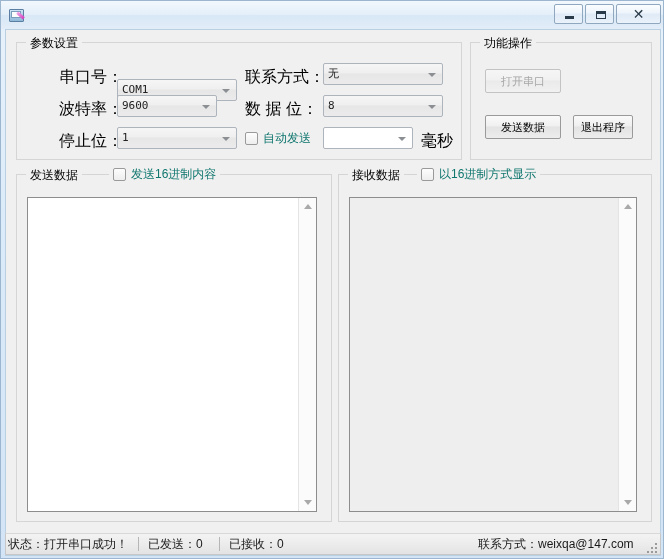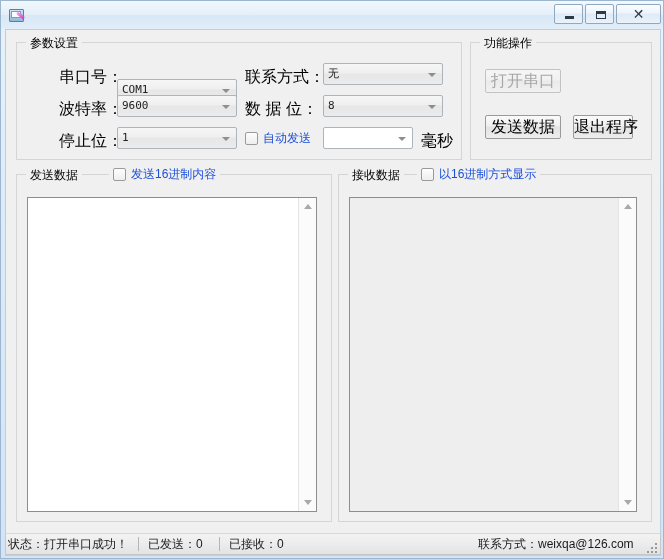--- a/index.html
+++ b/index.html
@@ -180,21 +180,21 @@
     border-top: 4px solid #8b8f94;
   }
 
   
   .btn {
     position: absolute;
     box-sizing: border-box;
     border: 1px solid #9a9a9a;
     border-radius: 2px;
     background: linear-gradient(to bottom, #fafafa 0%, #f0f0f0 45%, #e3e3e3 50%, #ededed 100%);
-    font-size: 16px;
+    font-size: 11px;
     color: #000000;
     text-align: center;
     font-family: "Liberation Sans", "DejaVu Sans", sans-serif;
     cursor: default;
     white-space: nowrap;
   }
   .btn.disabled {
     color: #a6a6a6;
     border-color: #c3c3c3;
     background: linear-gradient(to bottom, #f6f6f6 0%, #f1f1f1 45%, #eaeaea 50%, #f1f1f1 100%);
@@ -215,21 +215,21 @@
     width: 13px; height: 13px;
     box-sizing: border-box;
     border: 1px solid #9a9a9a;
     background: linear-gradient(to bottom, #fdfdfd, #eeeeee);
     border-radius: 2px;
     margin-right: 5px;
     flex: 0 0 auto;
   }
   .cb-label {
     font-size: 12px;
-    color: #1d4ed8;
+    color: #0f766e;
     font-family: "Liberation Sans", "DejaVu Sans", sans-serif;
   }
 
   
   .textarea-wrap {
     position: absolute;
     box-sizing: border-box;
     border: 1px solid #8d8d8d;
     background: #ffffff;
     overflow: hidden;
@@ -346,21 +346,21 @@
         <span class="arrow"></span>
       </div>
 
       <div class="lbl" style="left:228px; top:24px;">联系方式：</div>
       <div class="combo" style="left:306px; top:20px; width:120px;">
         <span>无</span>
         <span class="arrow"></span>
       </div>
 
       <div class="lbl" style="left:42px; top:56px;">波特率：</div>
-      <div class="combo" style="left:100px; top:52px; width:120px;">
+      <div class="combo" style="left:100px; top:52px; width:100px;">
         <span>9600</span>
         <span class="arrow"></span>
       </div>
 
       <div class="lbl" style="left:228px; top:56px;">数 据 位：</div>
       <div class="combo" style="left:306px; top:52px; width:120px;">
         <span>8</span>
         <span class="arrow"></span>
       </div>
 
@@ -430,21 +430,21 @@
     </div>
 
   </div>
 
   <div id="statusbar">
     <div class="status-seg" style="left:2px;">状态：打开串口成功！</div>
     <div class="status-sep" style="left:132px;"></div>
     <div class="status-seg" style="left:142px;">已发送：0</div>
     <div class="status-sep" style="left:213px;"></div>
     <div class="status-seg" style="left:223px;">已接收：0</div>
-    <div class="status-seg" style="left:472px;">联系方式：weixqa@126.com</div>
+    <div class="status-seg" style="left:472px;">联系方式：weixqa@147.com</div>
     <div id="grip">
       <span style="left:10px; top:4px;"></span>
       <span style="left:6px; top:8px;"></span>
       <span style="left:10px; top:8px;"></span>
       <span style="left:2px; top:12px;"></span>
       <span style="left:6px; top:12px;"></span>
       <span style="left:10px; top:12px;"></span>
     </div>
   </div>
 

